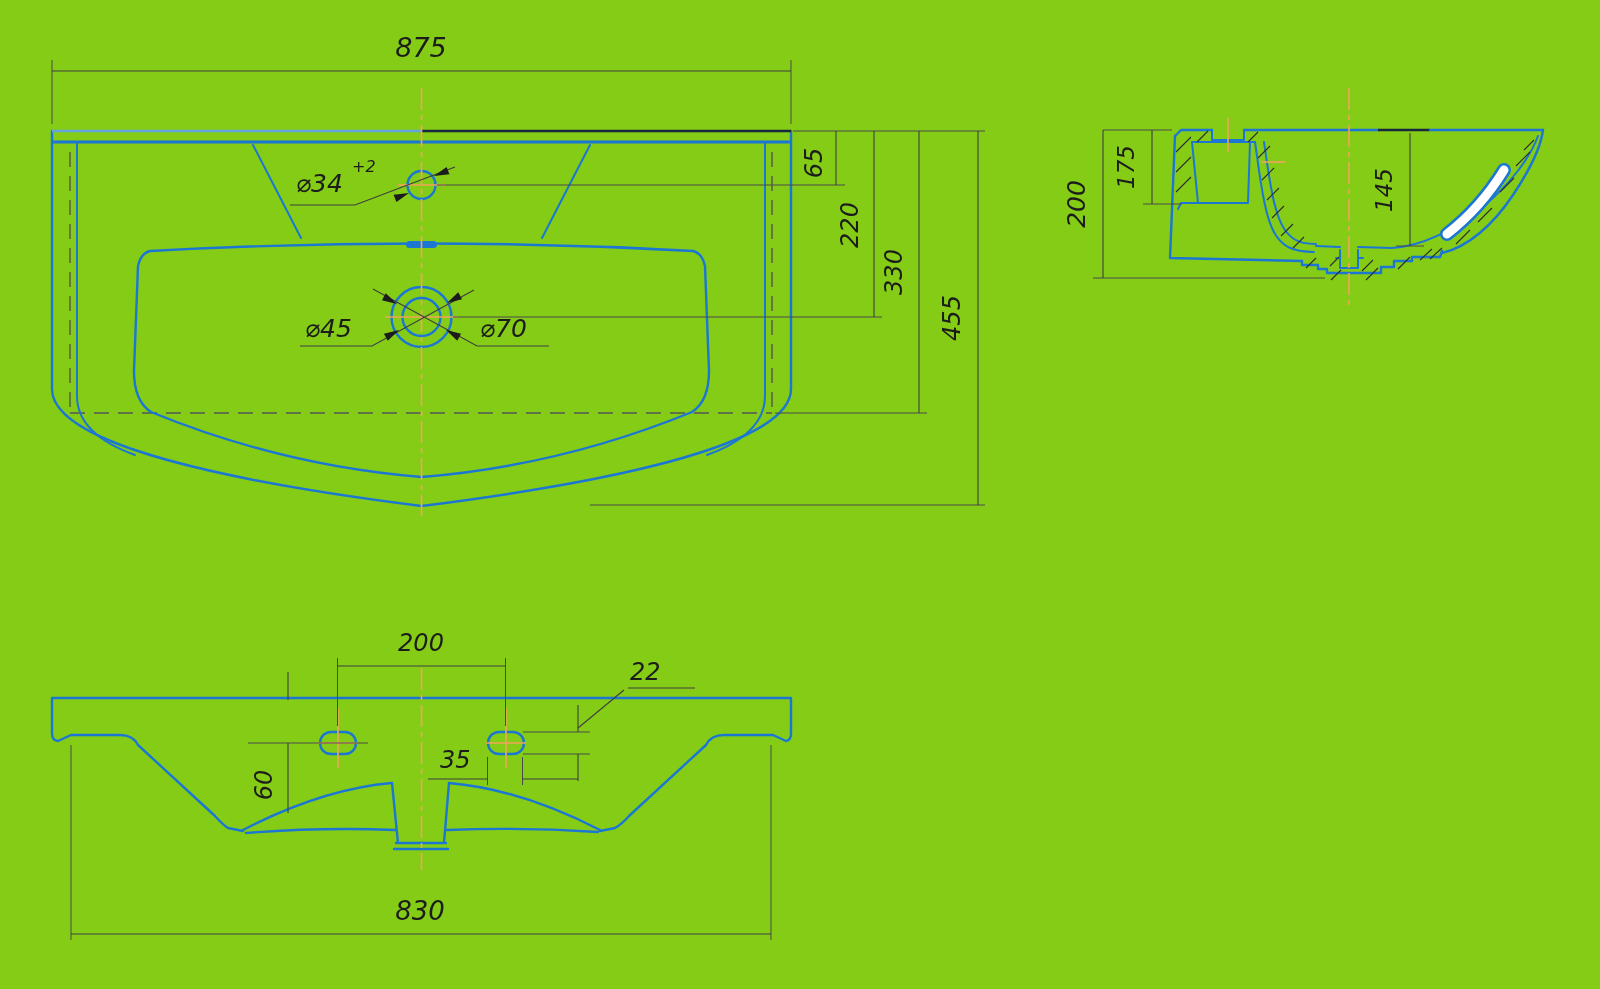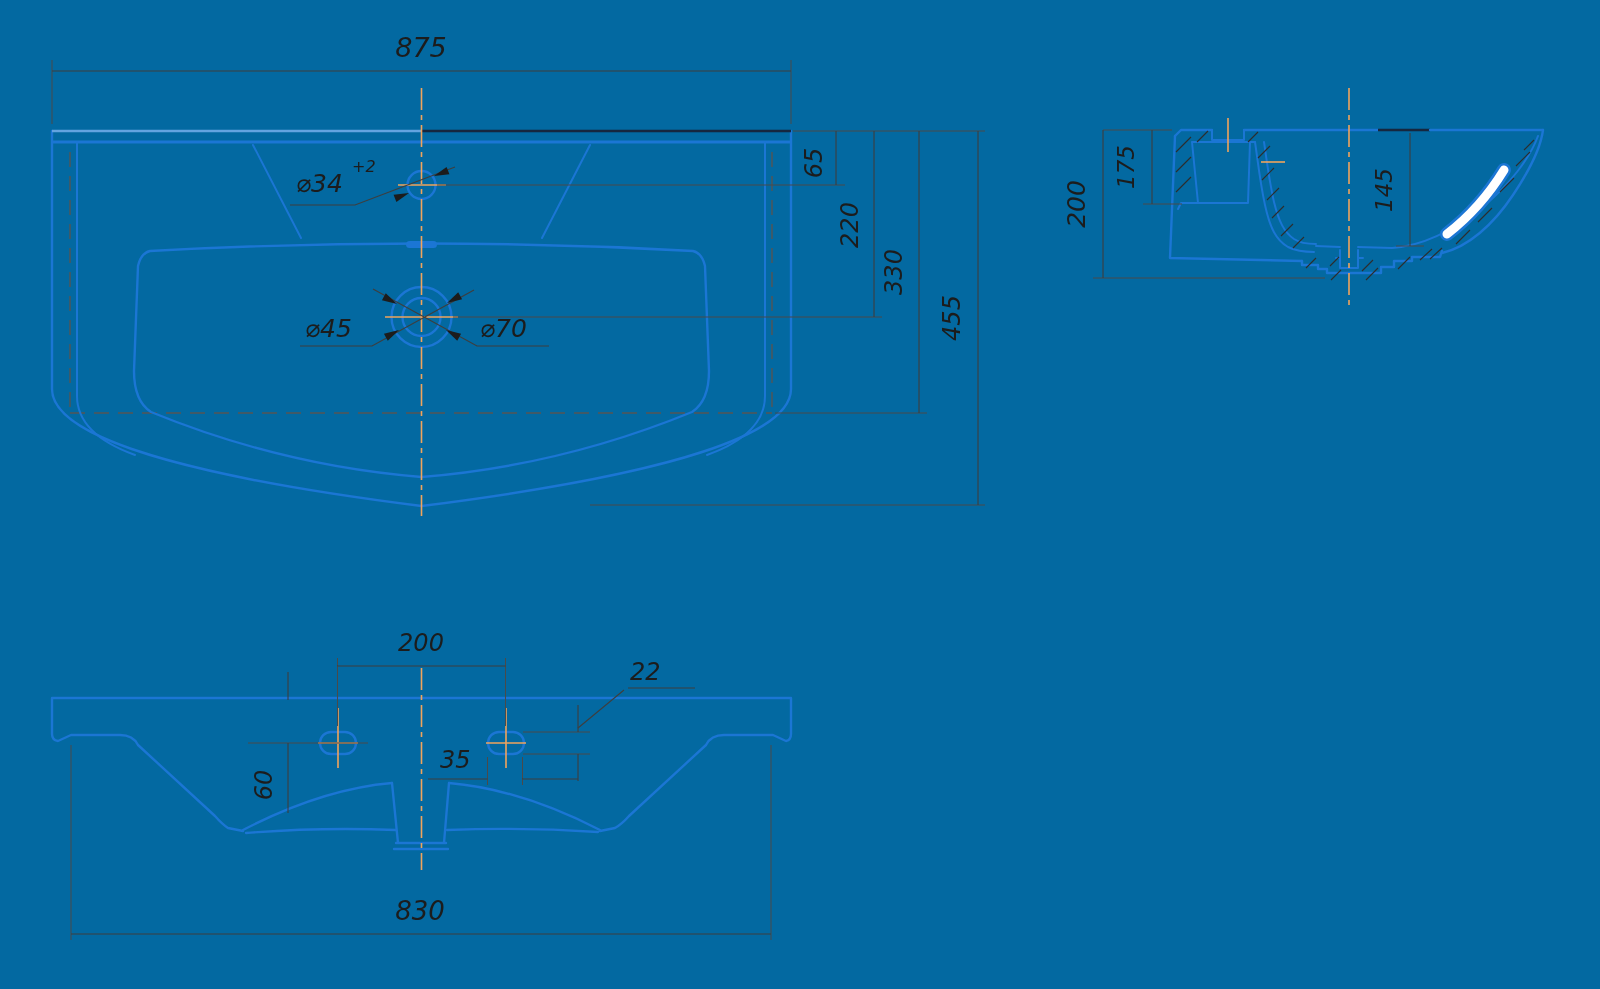--- a/index.html
+++ b/index.html
@@ -1,16 +1,16 @@
 <!DOCTYPE html>
 <html><head>
 <meta charset="utf-8">
 <style>
   html,body{margin:0;padding:0;background:#ffffff;}
-  .sheet{position:relative;width:1600px;height:989px;background:#0369a1;overflow:hidden;
+  .sheet{position:relative;width:1600px;height:989px;background:#84cc16;overflow:hidden;
          font-family:"DejaVu Sans", sans-serif;}
   svg{display:block}
   text{font-family:"DejaVu Sans", sans-serif;font-style:italic;fill:#1c1c1c;}
   .blue{stroke:#1b76d4;fill:none;stroke-width:2.4;stroke-linejoin:round;stroke-linecap:round;}
   .blue-thin{stroke:#1b76d4;fill:none;stroke-width:2;stroke-linejoin:round;stroke-linecap:round;}
   .dim{stroke:#3e3e3e;fill:none;stroke-width:1.1;}
   .ext{stroke:#4a4a4a;fill:none;stroke-width:1;}
   .dash{stroke:#555;fill:none;stroke-width:1.4;stroke-dasharray:15 9;}
   .cl{stroke:#f0a45c;fill:none;stroke-width:1.6;stroke-dasharray:22 5 5 5;}
   .cls{stroke:#f0a45c;fill:none;stroke-width:1.6;}

